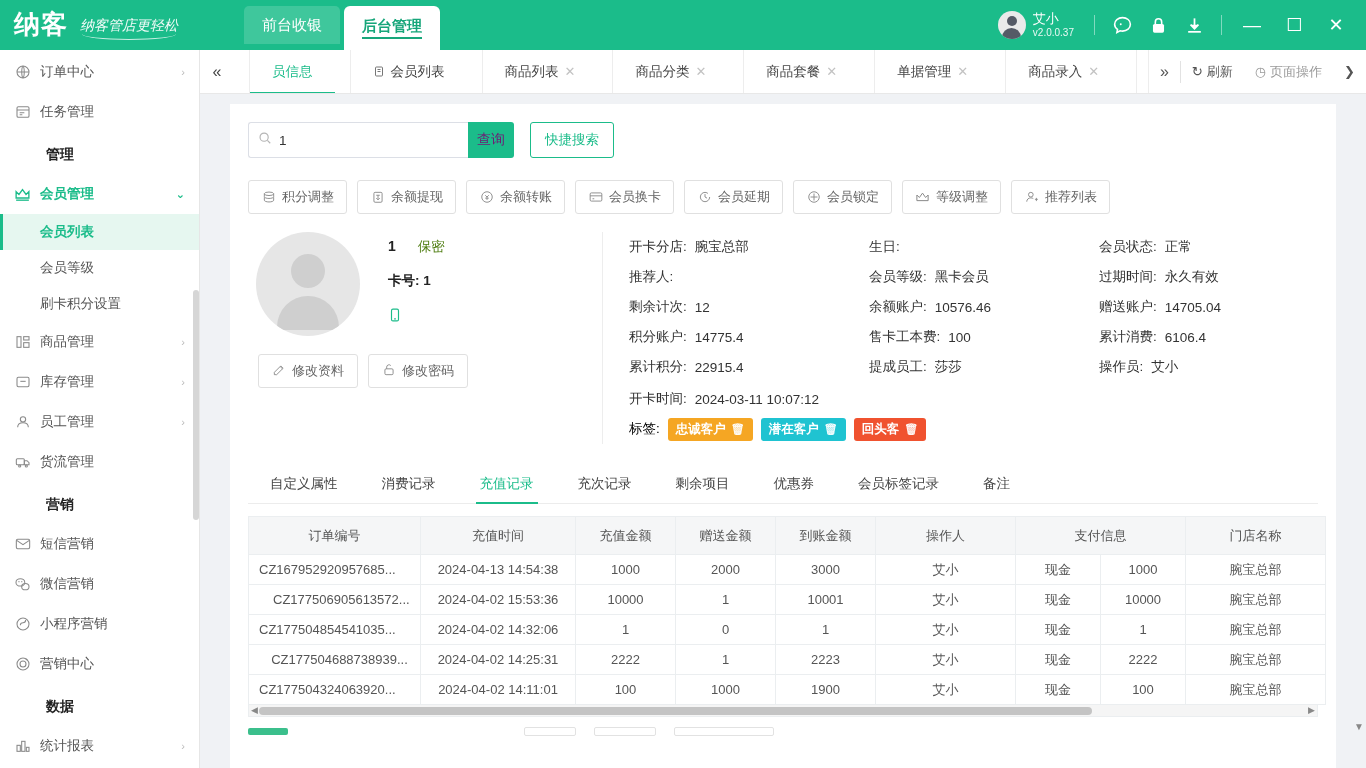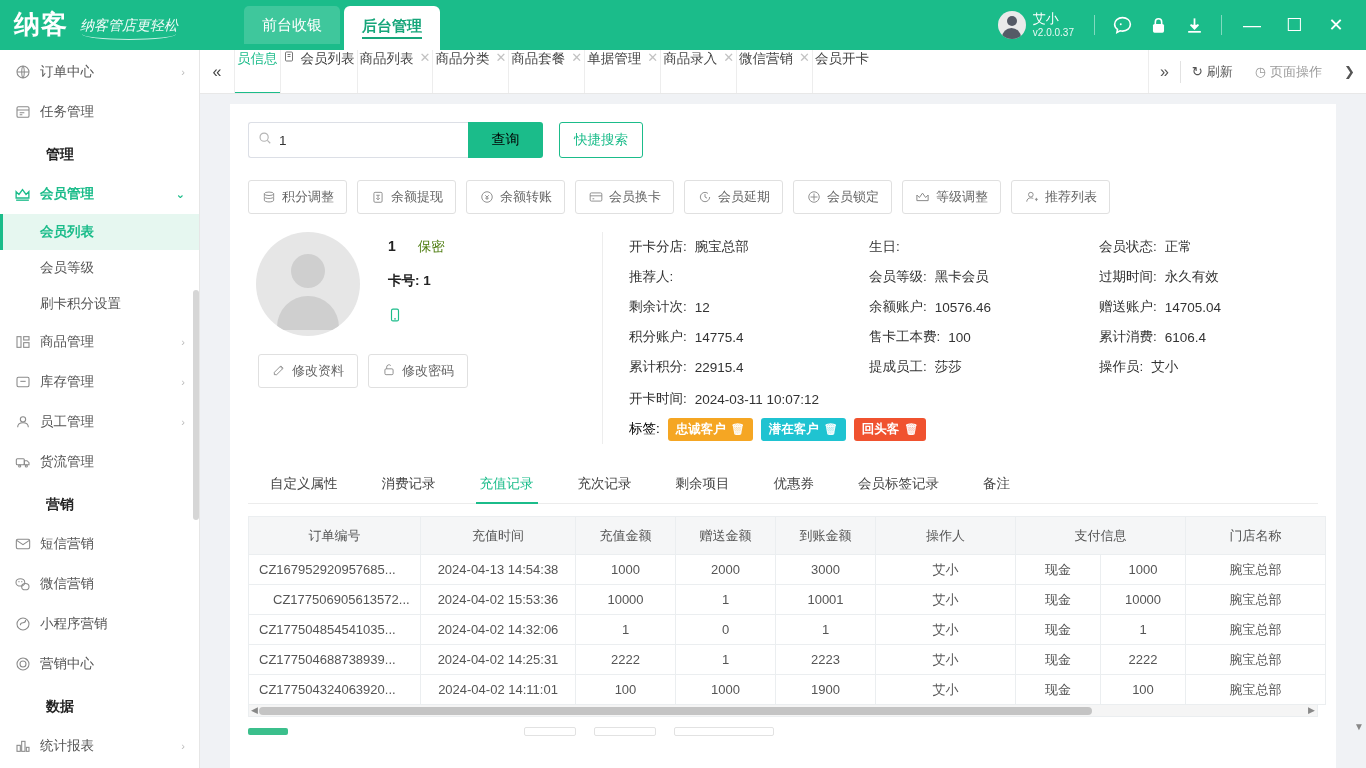--- a/index.html
+++ b/index.html
@@ -84,22 +84,22 @@
   .main { flex: 1; min-width: 0; display: flex; flex-direction: column; background: #f0f2f5; }
 
   
   .tabbar {
     height: 44px; flex: 0 0 44px; background: #fff; display: flex; align-items: stretch;
     border-bottom: 1px solid #e8e8e8; position: relative;
   }
   .tab-collapse { width: 34px; display: flex; align-items: center; justify-content: center; color: #444; font-size: 16px; cursor: pointer; }
   .tabs-wrap { flex: 1; display: flex; align-items: stretch; overflow: hidden; min-width: 0; }
   .tab {
-    display: flex; align-items: flex-start; gap: 6px; padding: 0 2px; font-size: 13.5px;
-    color: #444; cursor: pointer; white-space: nowrap; border-left: 1px solid #ededed; position: relative;
+    display: flex; align-items: center; gap: 6px; padding: 0 22px; font-size: 13.5px;
+    color: #444; cursor: pointer; white-space: nowrap; border-left: 1px solid #ededed; position: relative; margin-left: 15px;
   }
   .tab:first-child { border-left: 1px solid #ededed; }
   .tab.active { color: #1bbc8a; }
   .tab.active::after { content: ""; position: absolute; left: 0; right: 0; bottom: -1px; height: 2px; background: #1bbc8a; }
   .tab .x { color: #c2c2c2; font-size: 13px; }
   .tab .tic { color: #666; font-size: 12px; display: inline-flex; }
   .tabbar-right { display: flex; align-items: center; border-left: 1px solid #ededed; }
   .tb-btn { display: flex; align-items: center; gap: 4px; padding: 0 11px; font-size: 13px; color: #555; cursor: pointer; height: 100%; }
   .tb-btn.dim { color: #9a9a9a; }
   .tb-sep { width: 1px; height: 22px; background: #e2e2e2; }
@@ -113,21 +113,21 @@
   .search-box { display: flex; height: 36px; }
   .search-input-wrap {
     width: 220px; border: 1px solid #dcdfe6; border-right: none; border-radius: 3px 0 0 3px;
     display: flex; align-items: center; padding: 0 9px; gap: 7px; background: #fff;
   }
   .search-input-wrap input {
     border: none; outline: none; font-size: 13.5px; color: #333; width: 100%;
     font-family: inherit; background: transparent;
   }
   .btn-query {
-    width: 75px; background: #1bbc8a; color: #000000; border: none; font-size: 14px; cursor: pointer;
+    width: 46px; background: #1bbc8a; color: #701a75; border: none; font-size: 14px; cursor: pointer;
     border-radius: 0 3px 3px 0; font-family: inherit;
   }
   .btn-quick {
     height: 36px; padding: 0 14px; border: 1px solid #1bbc8a; color: #1bbc8a; background: #fff;
     border-radius: 3px; font-size: 13.5px; cursor: pointer; font-family: inherit;
   }
 
   
   .action-row { display: flex; gap: 10px; margin-top: 22px; flex-wrap: nowrap; }
   .act-btn {
@@ -769,21 +769,21 @@
                     <td>2024-04-02 14:32:06</td>
                     <td>1</td>
                     <td>0</td>
                     <td>1</td>
                     <td>艾小</td>
                     <td>现金</td>
                     <td>1</td>
                     <td>腕宝总部</td>
                   </tr>
                   <tr>
-                    <td style="text-align: left; padding-left: 10px;">CZ177504688738939...</td>
+                    <td style="text-align: center; padding-left: 10px;">CZ177504688738939...</td>
                     <td>2024-04-02 14:25:31</td>
                     <td>2222</td>
                     <td>1</td>
                     <td>2223</td>
                     <td>艾小</td>
                     <td>现金</td>
                     <td>2222</td>
                     <td>腕宝总部</td>
                   </tr>
                   <tr>

